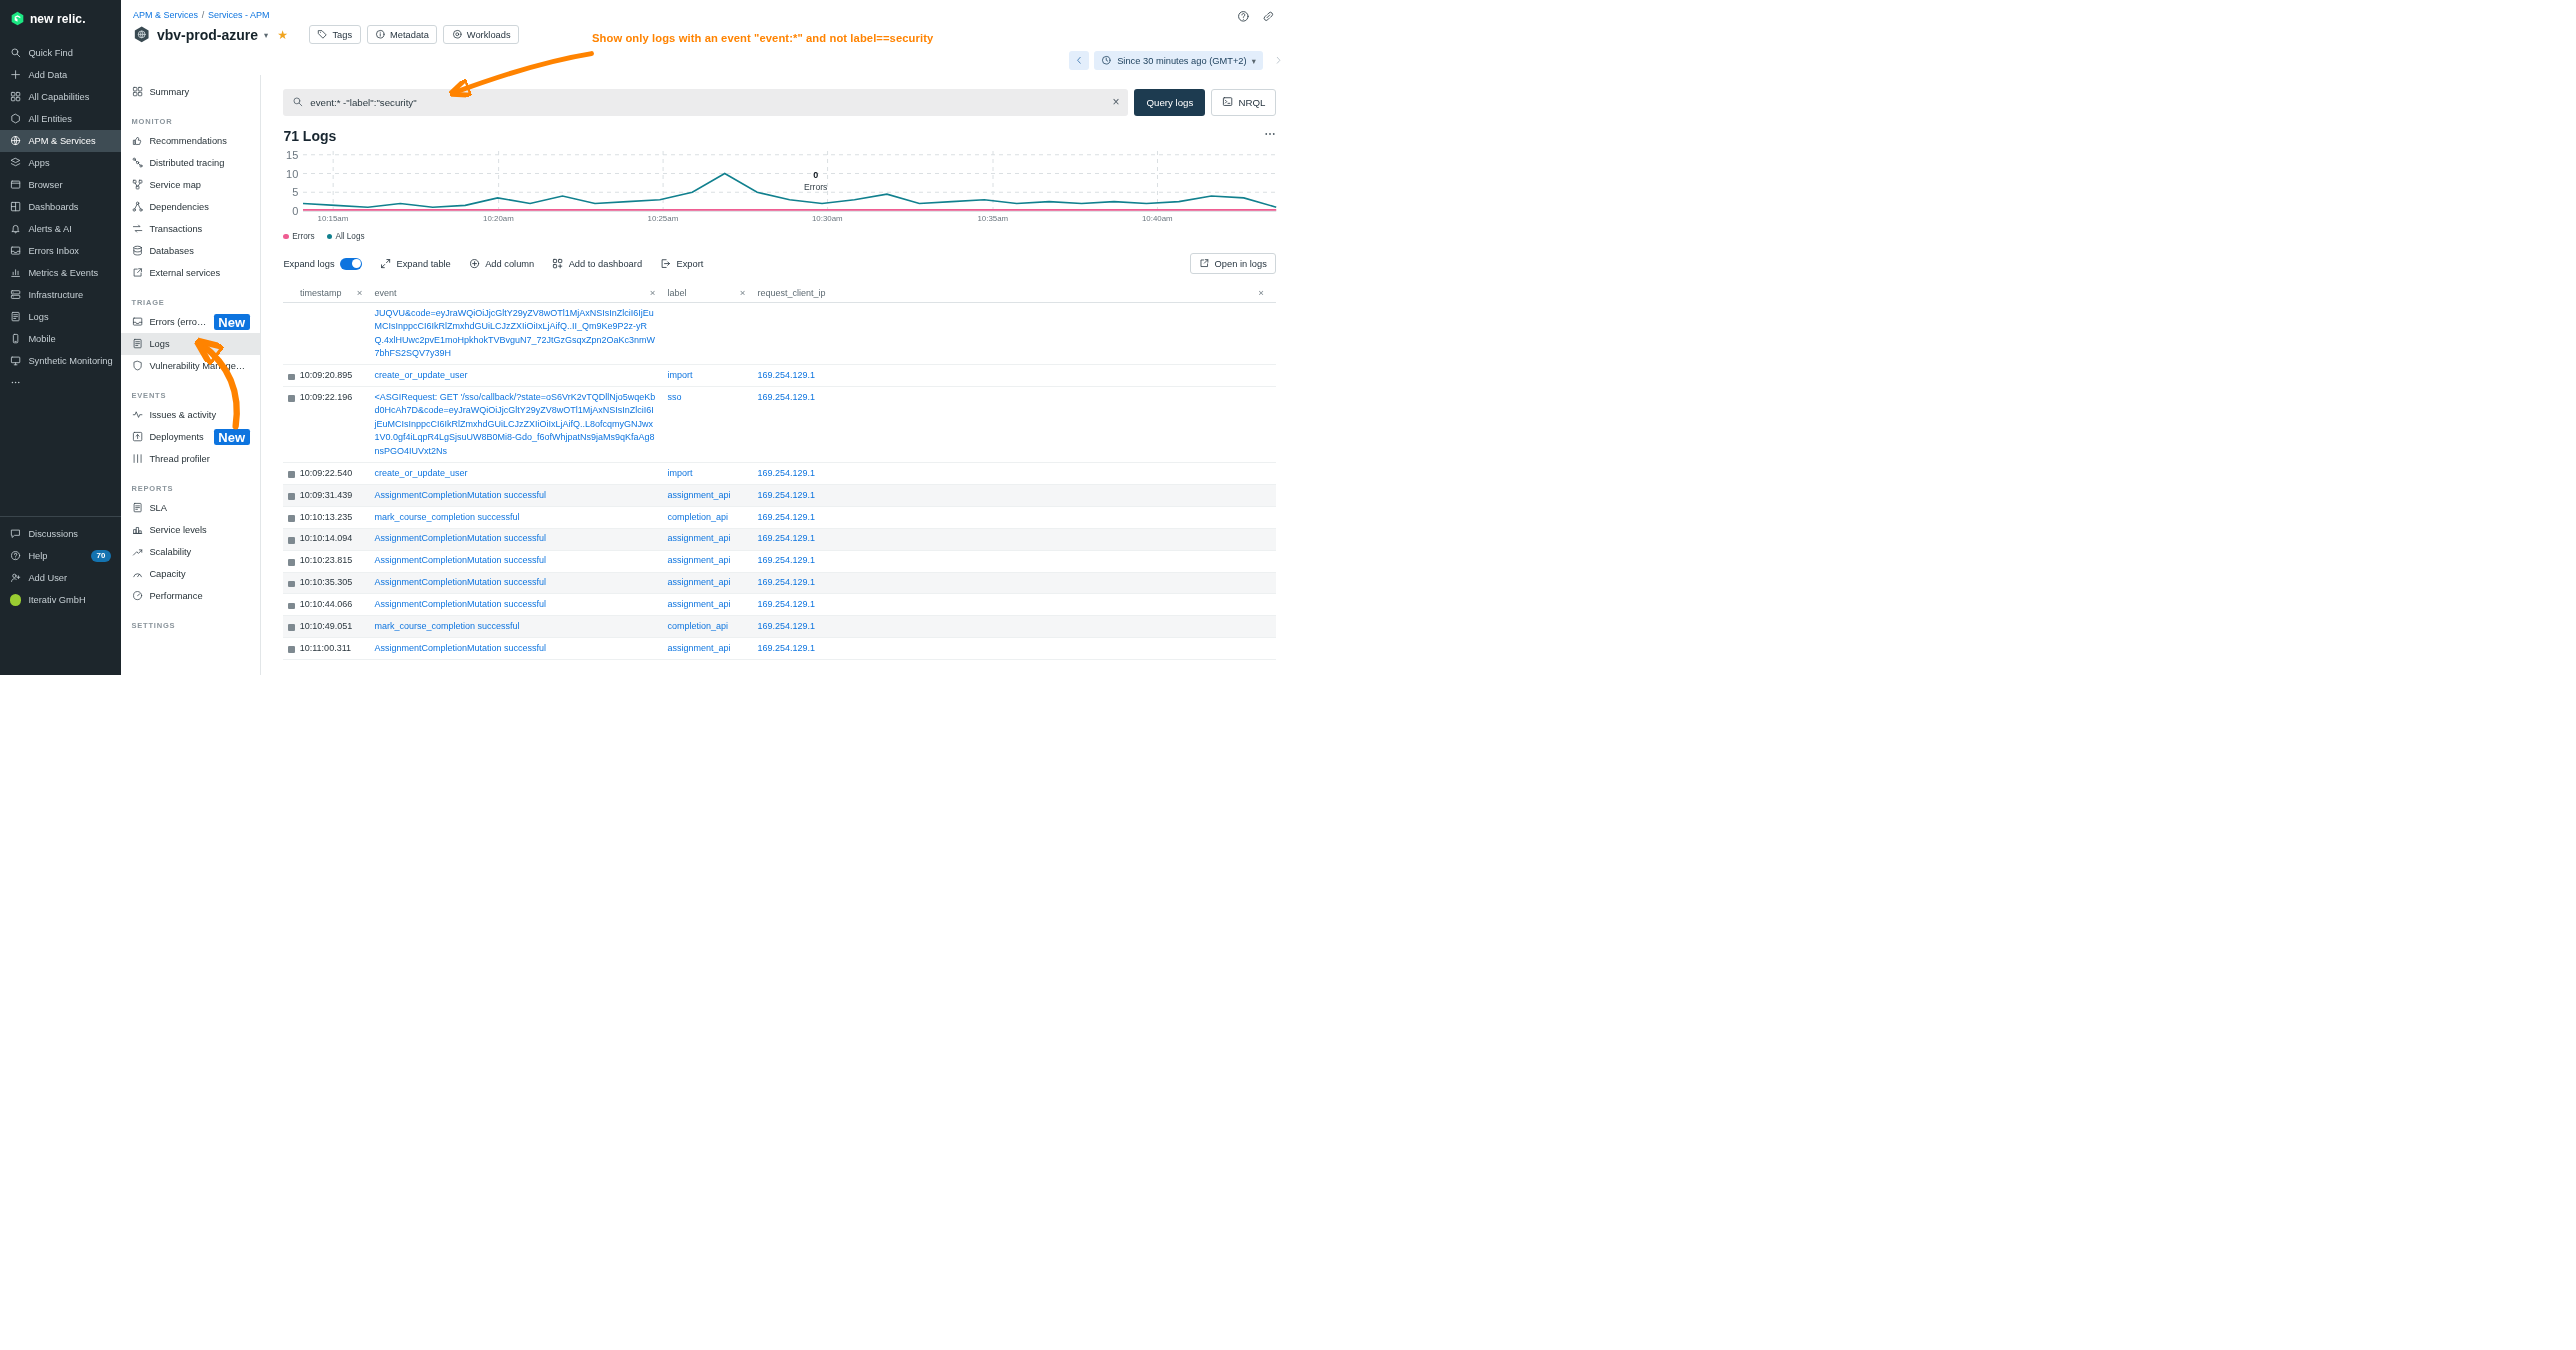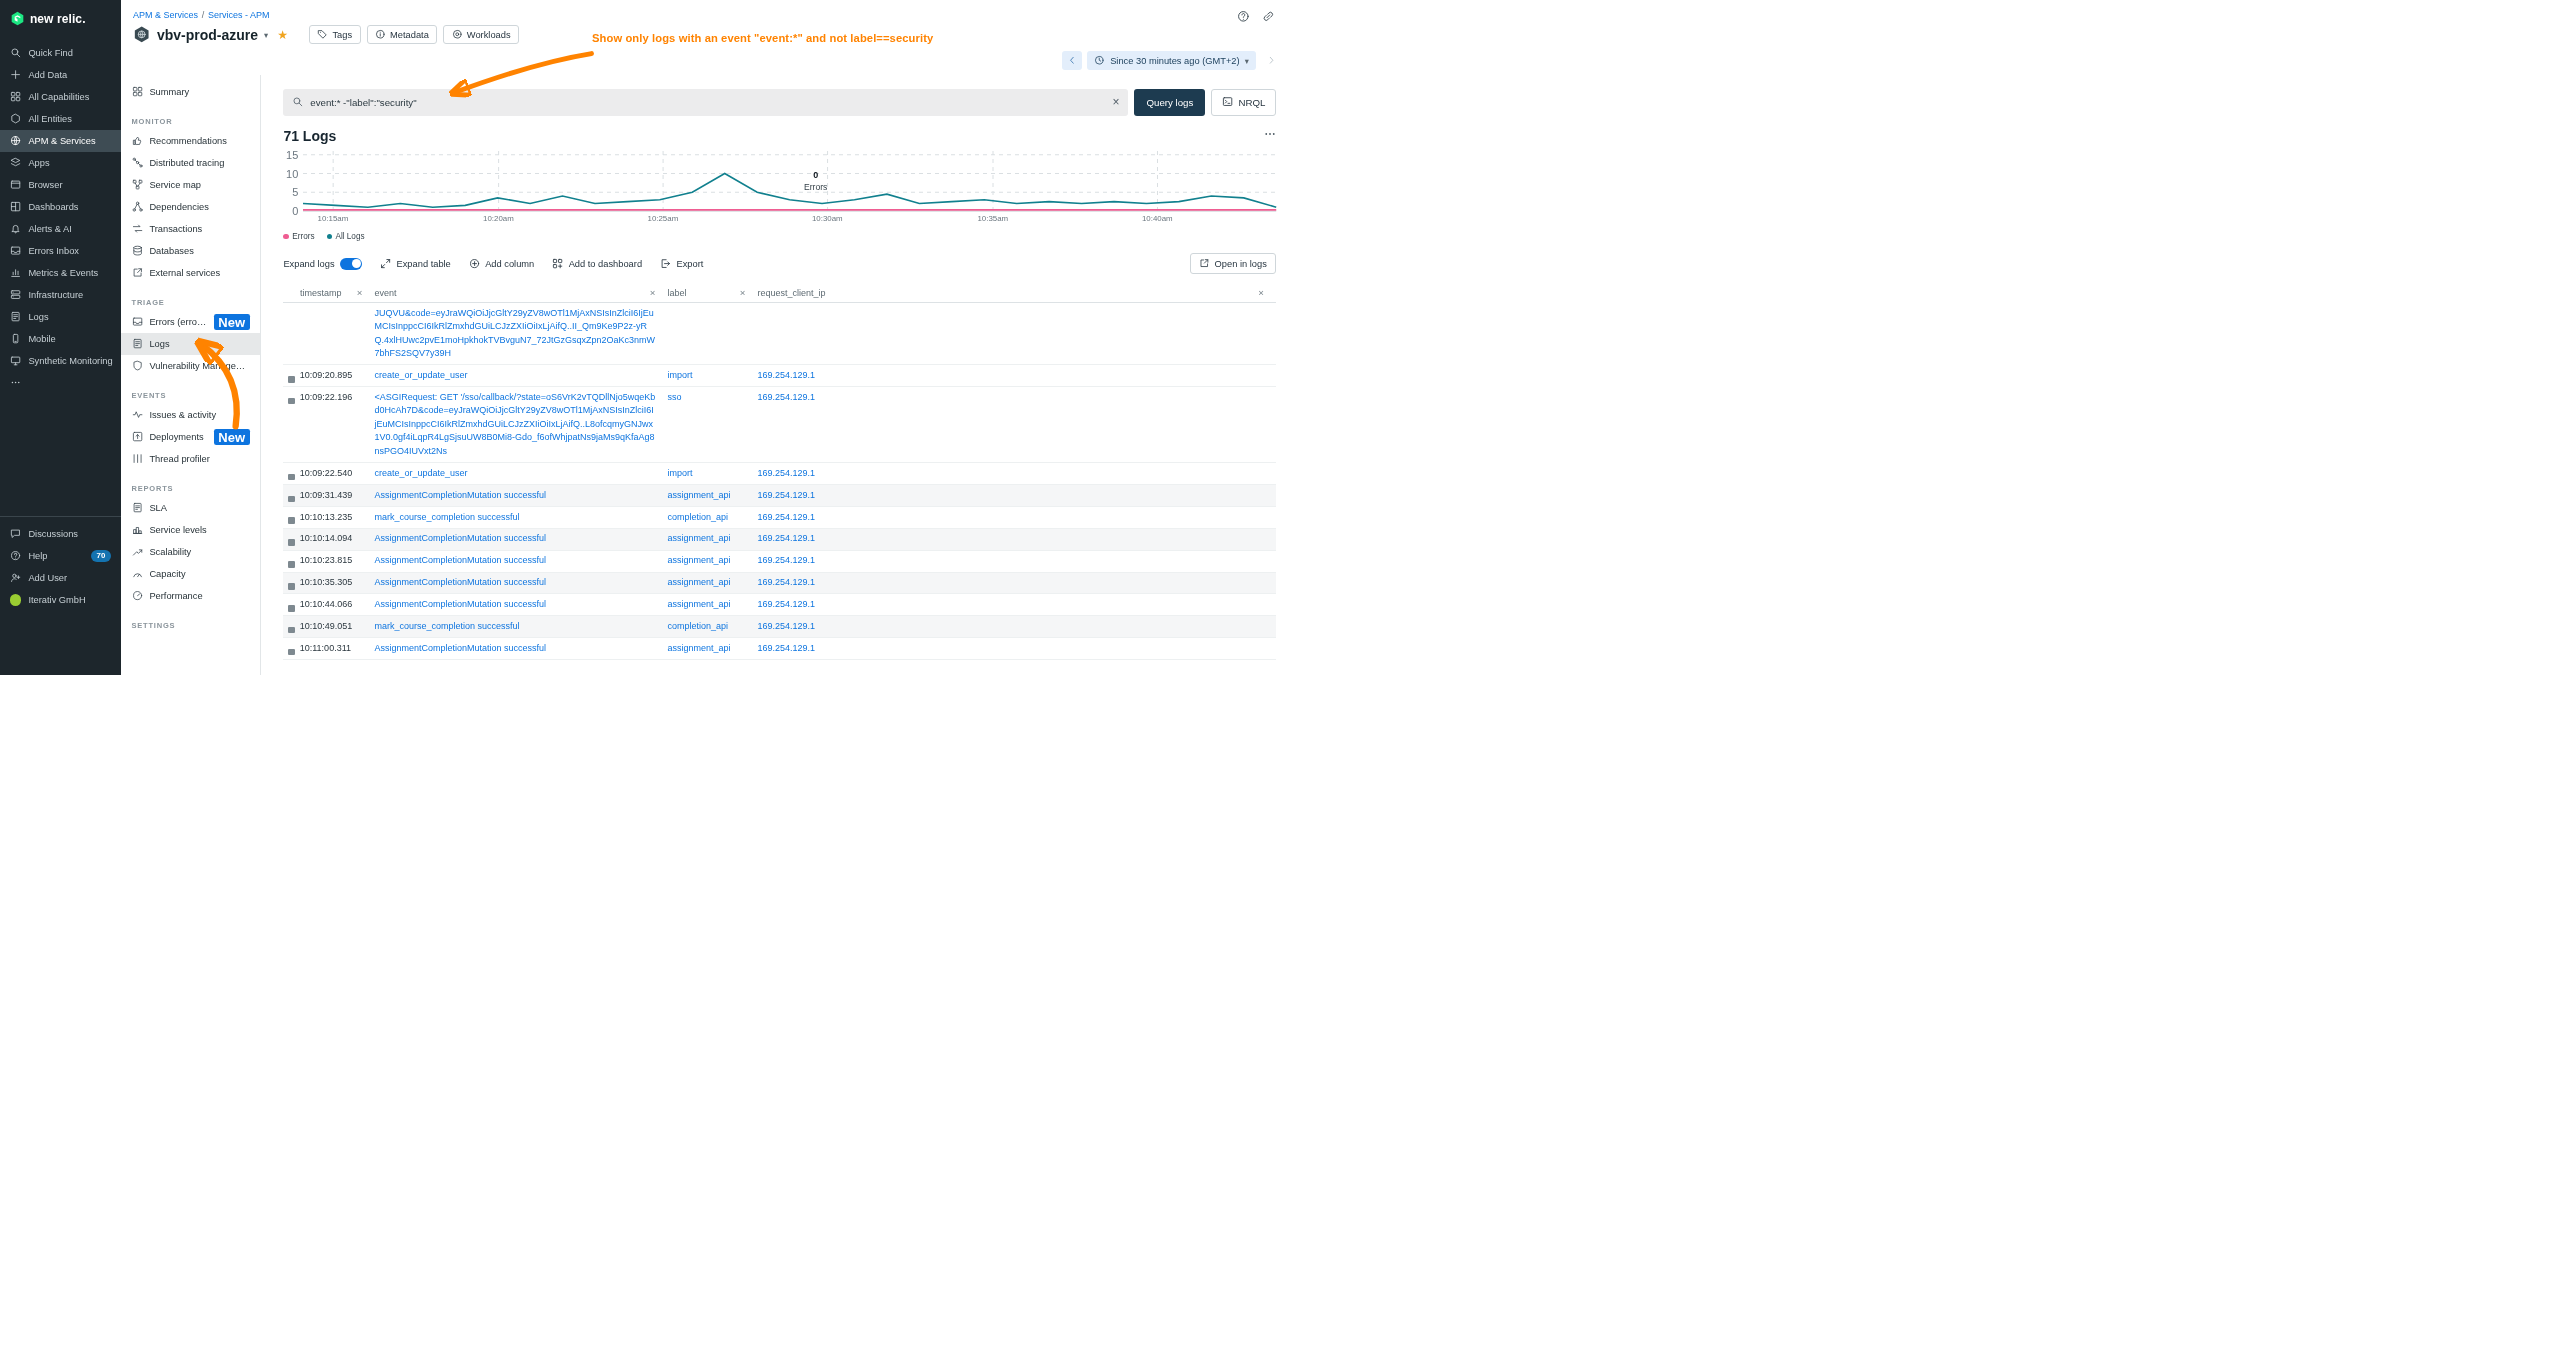--- a/index.html
+++ b/index.html
@@ -28,21 +28,21 @@
 .bc-link{color:var(--link);cursor:pointer}
 .top-icons{position:absolute;right:13.5px;top:9.7px;display:flex;gap:12px;color:#3c4a52}
 .top-icons .ic svg{width:12.7px;height:12.7px}
 .title-row{position:absolute;left:10.5px;top:25px;display:flex;align-items:center;gap:6px}
 .title{font-size:14px;font-weight:700;color:#16232a}
 .caret{color:#5b6870;font-size:8.2px;cursor:pointer}
 .star{color:#f0a41f;font-size:12px;margin:0 3px;cursor:pointer}
 .chips{display:flex;gap:6px;margin-left:12px}
 .chip{height:19.4px;display:flex;align-items:center;gap:4.5px;padding:0 7.5px;border:0.7px solid #cfd6da;border-radius:3px;font-size:9.3px;color:#273540;cursor:pointer;background:#fff}
 .chip .ic svg{width:10.5px;height:10.5px}
-.time-row{position:absolute;right:7px;top:51px;display:flex;align-items:flex-start;gap:5.2px}
+.time-row{position:absolute;right:0;top:51px;display:flex;align-items:flex-start;gap:5.2px}
 .time-btn{width:19.4px;height:19.4px;border-radius:3px;background:var(--time-bg);color:#2e6da8;display:flex;align-items:center;justify-content:center;cursor:pointer}
 .time-btn .ic svg{width:10.5px;height:10.5px}
 .time-next{background:transparent;color:#aeb9c0}
 .time-pill{height:19.4px;display:flex;align-items:center;gap:5.2px;padding:0 7.5px;background:var(--time-bg);border-radius:3px;color:var(--time-fg);font-size:9.3px;cursor:pointer}
 .time-pill .ic svg{width:10.5px;height:10.5px}
 .annotation{position:absolute;left:471px;top:32px;font-size:11.2px;font-weight:700;color:var(--orange);z-index:30;letter-spacing:0.1px}
 
 .bodyrow{flex:1;display:flex;min-height:0}
 .subnav{width:140px;flex:none;border-right:0.7px solid #e2e6e8;padding-top:6px;overflow:hidden}
 .sub-item{height:22px;display:flex;align-items:center;gap:6.7px;padding:0 10.5px;font-size:9.3px;color:#273238;cursor:pointer}
@@ -94,21 +94,21 @@
 .open-logs .ic svg{width:10.5px;height:10.5px}
 
 .table{margin-top:9px}
 .thead{display:grid;grid-template-columns:91px 293px 90px 1fr;height:20px;align-items:center;border-bottom:0.7px solid #dde2e5;color:#5d6a72;font-size:9px}
 .th{display:flex;align-items:center;justify-content:space-between;padding-right:12px;gap:4.5px}
 .th:first-child{padding-left:16.5px}
 .x{color:#7c878e;font-size:9.7px;cursor:pointer;line-height:1}
 .lrow{display:grid;grid-template-columns:91px 293px 90px 1fr;border-bottom:0.7px solid #edf0f1;font-size:9px;align-items:start;padding:3.7px 0}
 .lrow:nth-child(2n+5){background:#f5f6f7}
 .cell{padding-right:12px}
-.cell-ts{display:flex;align-items:flex-end;gap:5.2px;color:#2b373f;padding-left:4.5px;line-height:1.5}
+.cell-ts{display:flex;align-items:center;gap:5.2px;color:#2b373f;padding-left:4.5px;line-height:1.5}
 .marker{width:6.7px;height:6.7px;border-radius:1.1px;background:#7e8990;flex:none;margin-top:2.2px;cursor:pointer}
 .lrow .link{color:var(--link);cursor:pointer;line-height:1.5}
 .cell-event .link{word-break:break-all}
 
 .arrow{position:absolute;z-index:40;pointer-events:none}
 .arrow path{fill:none;stroke:var(--orange);stroke-linecap:round}
 .ah{fill:var(--orange)}
 </style>
 </head>
 <body>

